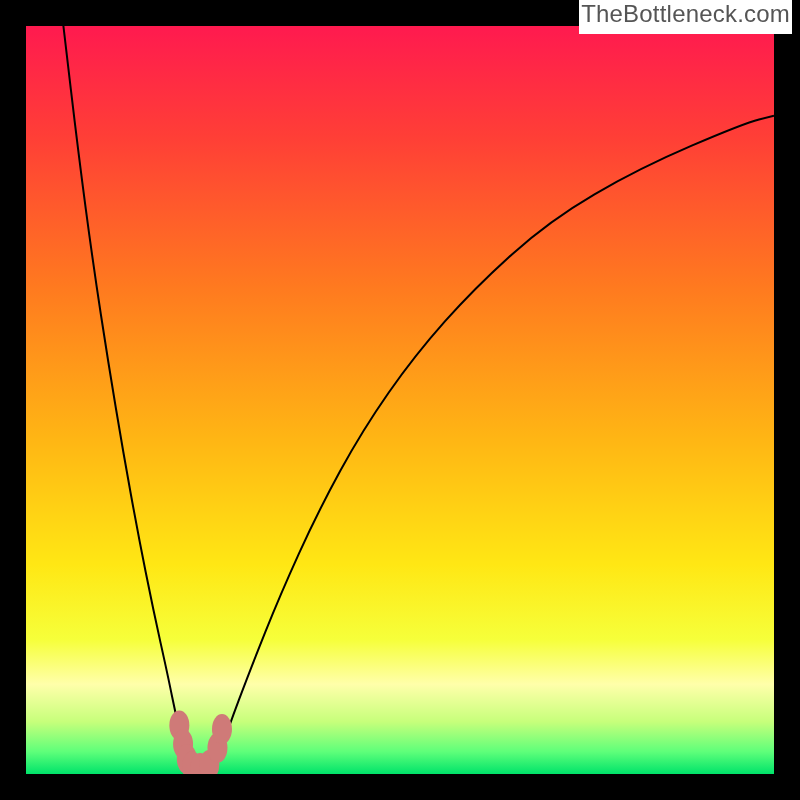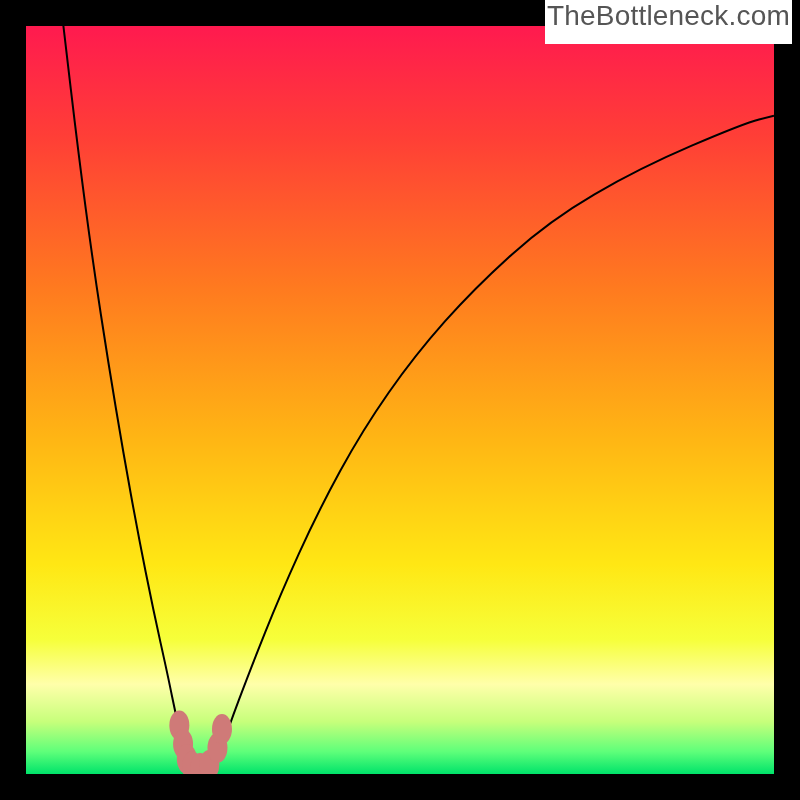--- a/index.html
+++ b/index.html
@@ -14,26 +14,26 @@
     width: 800px;
     height: 800px;
     background: #000;
     position: relative;
   }
   .watermark {
     position: absolute;
     top: 0;
     right: 8px;
     color: #555;
-    font-size: 28px;
+    font-size: 24px;
     font-weight: 500;
     letter-spacing: 0.2px;
     z-index: 5;
     background: #fff;
-    padding: 0 2px 12px 2px;
+    padding: 0 2px 6px 2px;
   }
   svg.plot {
     position: absolute;
     left: 26px;
     top: 26px;
     width: 748px;
     height: 748px;
   }
 </style>
 </head>

